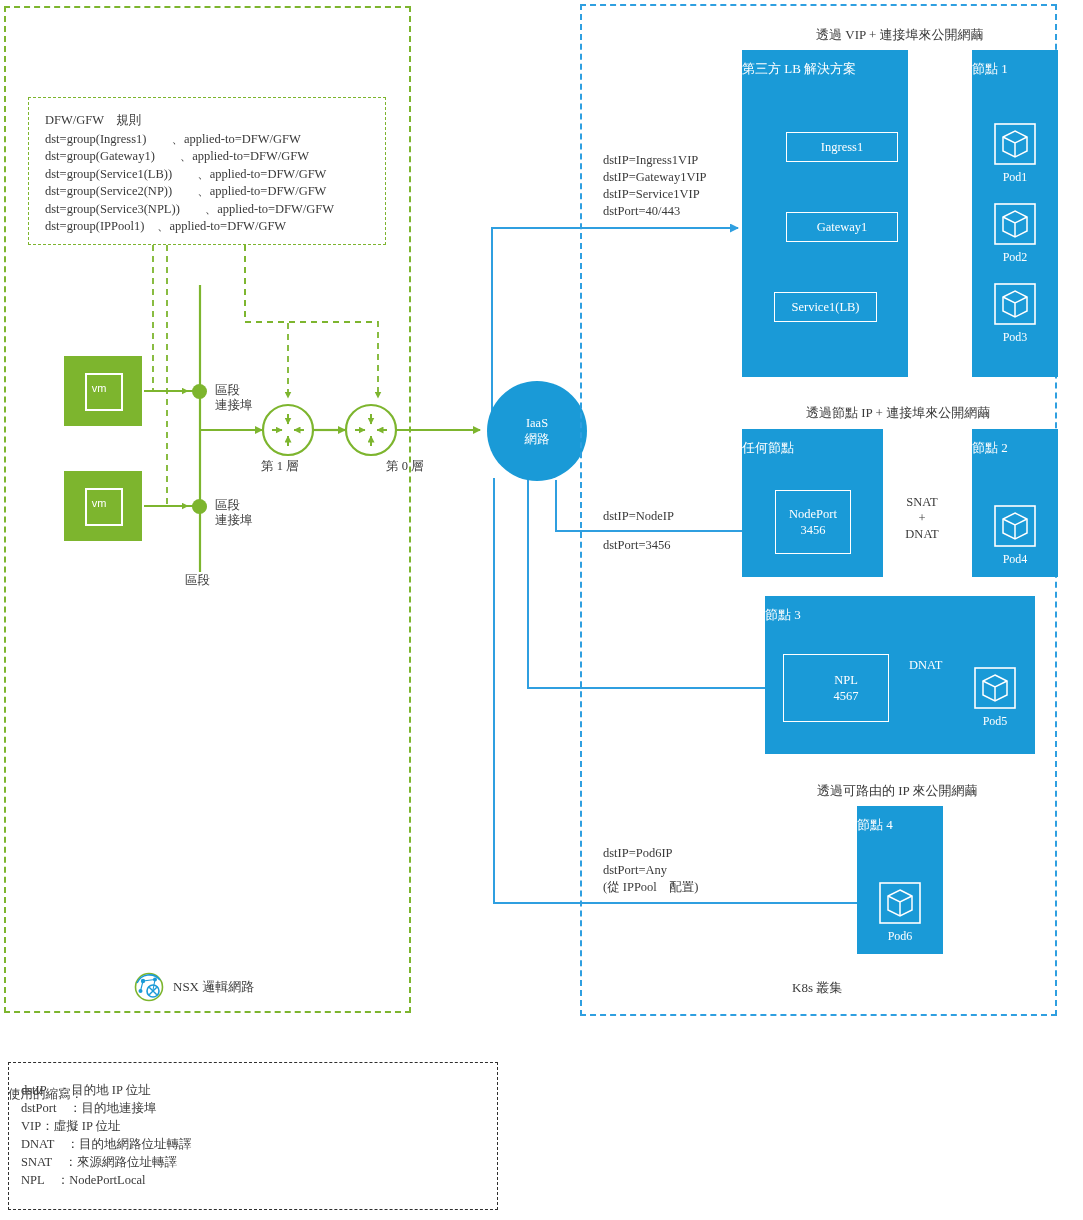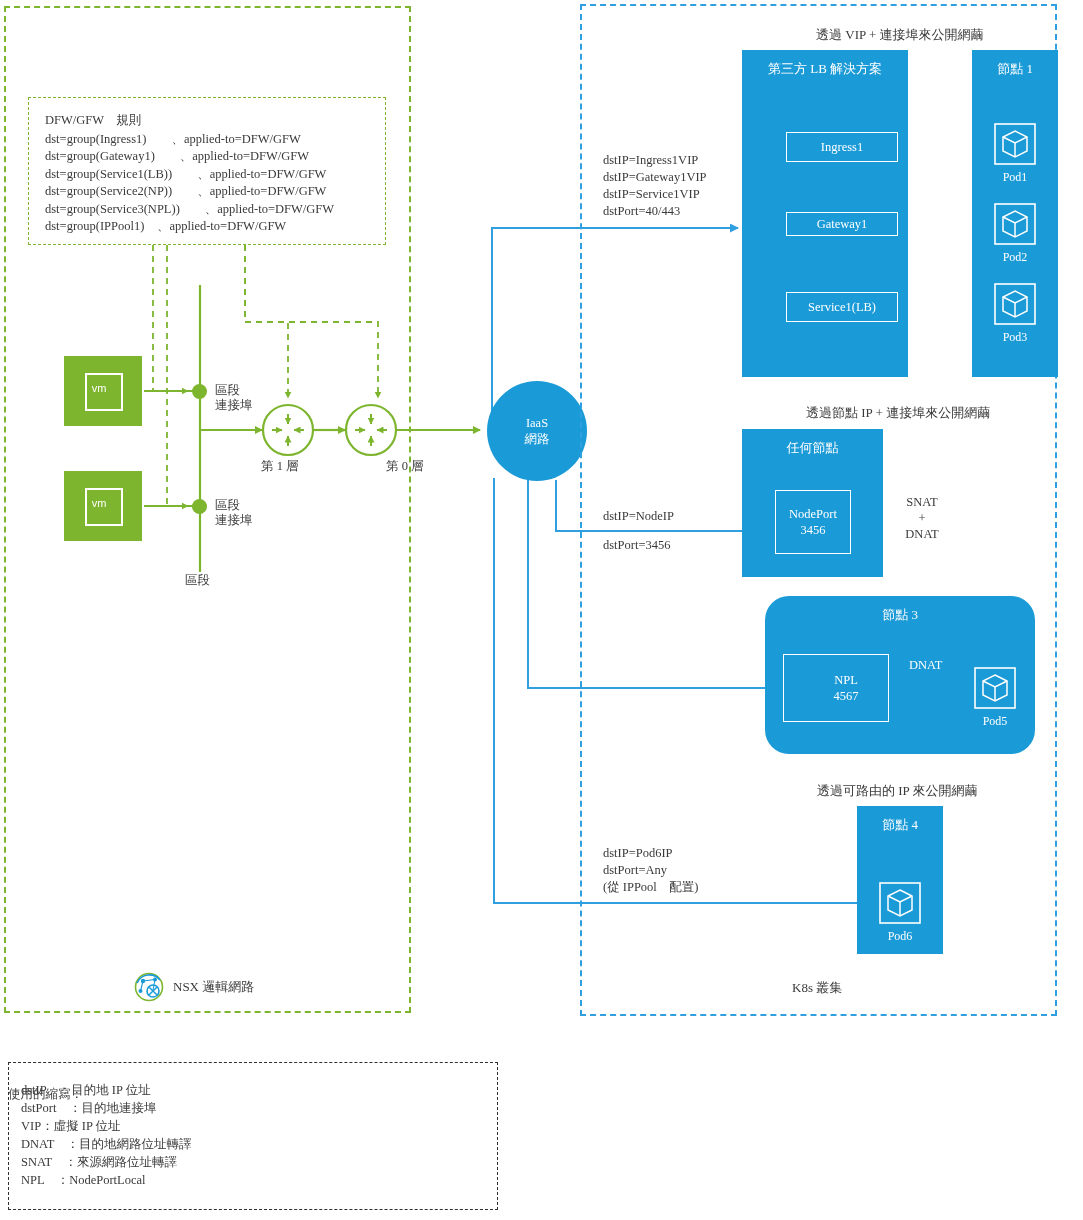--- a/index.html
+++ b/index.html
@@ -79,21 +79,20 @@
     line-height: 15px;
     color: #3a3a3a;
     white-space: nowrap;
   }
 
   
   .blue-box { background: #1a9ad7; }
   .blue-box-title {
     position: absolute;
     top: 10px; left: 0; width: 100%;
-    text-align: center;
     color: #ffffff;
     font-size: 13px;
     white-space: nowrap;
   }
   .inner-rect {
     position: absolute;
     border: 1.5px solid #ffffff;
     box-sizing: border-box;
     color: #ffffff;
     font-size: 12.5px;
@@ -315,24 +314,24 @@
     <div>dstIP=Gateway1VIP</div>
     <div>dstIP=Service1VIP</div>
     <div>dstPort=40/443</div>
   </div>
 
   <div class="abs blue-box" style="left:742px;top:50px;width:166px;height:327px;">
     <div class="blue-box-title">第三方 LB 解決方案</div>
     <div class="inner-rect" style="left:44px;top:82px;width:112px;height:30px;">
       <span>Ingress1</span>
     </div>
-    <div class="inner-rect" style="left:44px;top:162px;width:112px;height:24px;">
+    <div class="inner-rect" style="left:44px;top:162px;width:112px;height:30px;">
       <span>Gateway1</span>
     </div>
-    <div class="inner-rect" style="left:44px;top:242px;width:112px;height:30px;">
+    <div class="inner-rect" style="left:32px;top:242px;width:103px;height:30px;">
       <span>Service1(LB)</span>
     </div>
   </div>
 
   <div class="abs blue-box" style="left:972px;top:50px;width:86px;height:327px;">
     <div class="blue-box-title">節點 1</div>
 
     <div class="abs" style="left:22px;top:73px;">
       <svg width="42" height="42" viewBox="0 0 42 42" xmlns="http://www.w3.org/2000/svg">
         <rect x="1" y="1" width="40" height="40" fill="none" stroke="#ffffff" stroke-width="1.6"></rect>
@@ -373,22 +372,33 @@
       <span>3456</span>
     </div>
   </div>
 
   <div class="abs nat-label" style="left:892px;top:494px;width:60px;">
     <div>SNAT</div>
     <div>+</div>
     <div>DNAT</div>
   </div>
 
-
-  <div class="abs blue-box" style="left:765px;top:596px;width:270px;height:158px;border-radius:24px;">
+  <div class="abs blue-box" style="left:972px;top:429px;width:86px;height:148px;">
+    <div class="blue-box-title">節點 2</div>
+    <div class="abs" style="left:22px;top:76px;">
+      <svg width="42" height="42" viewBox="0 0 42 42" xmlns="http://www.w3.org/2000/svg">
+        <rect x="1" y="1" width="40" height="40" fill="none" stroke="#ffffff" stroke-width="1.6"></rect>
+        <path d="M21,8 L33,14 L33,28 L21,34 L9,28 L9,14 Z" fill="none" stroke="#ffffff" stroke-width="1.5"></path>
+        <path d="M9,14 L21,20 L33,14 M21,20 L21,34" fill="none" stroke="#ffffff" stroke-width="1.5"></path>
+      </svg>
+    </div>
+    <div class="pod-label" style="left:0;top:123px;width:86px;">Pod4</div>
+  </div>
+
+  <div class="abs blue-box" style="left:765px;top:596px;width:270px;height:158px;">
     <div class="blue-box-title">節點 3</div>
     <div class="inner-rect" style="left:18px;top:58px;width:106px;height:68px;padding-left:20px;">
       <span>NPL</span>
       <span>4567</span>
     </div>
     <div class="abs" style="left:144px;top:62px;color:#ffffff;font-size:12.5px;white-space:nowrap;">DNAT</div>
     <div class="abs" style="left:209px;top:71px;">
       <svg width="42" height="42" viewBox="0 0 42 42" xmlns="http://www.w3.org/2000/svg">
         <rect x="1" y="1" width="40" height="40" fill="none" stroke="#ffffff" stroke-width="1.6"></rect>
         <path d="M21,8 L33,14 L33,28 L21,34 L9,28 L9,14 Z" fill="none" stroke="#ffffff" stroke-width="1.5"></path>

